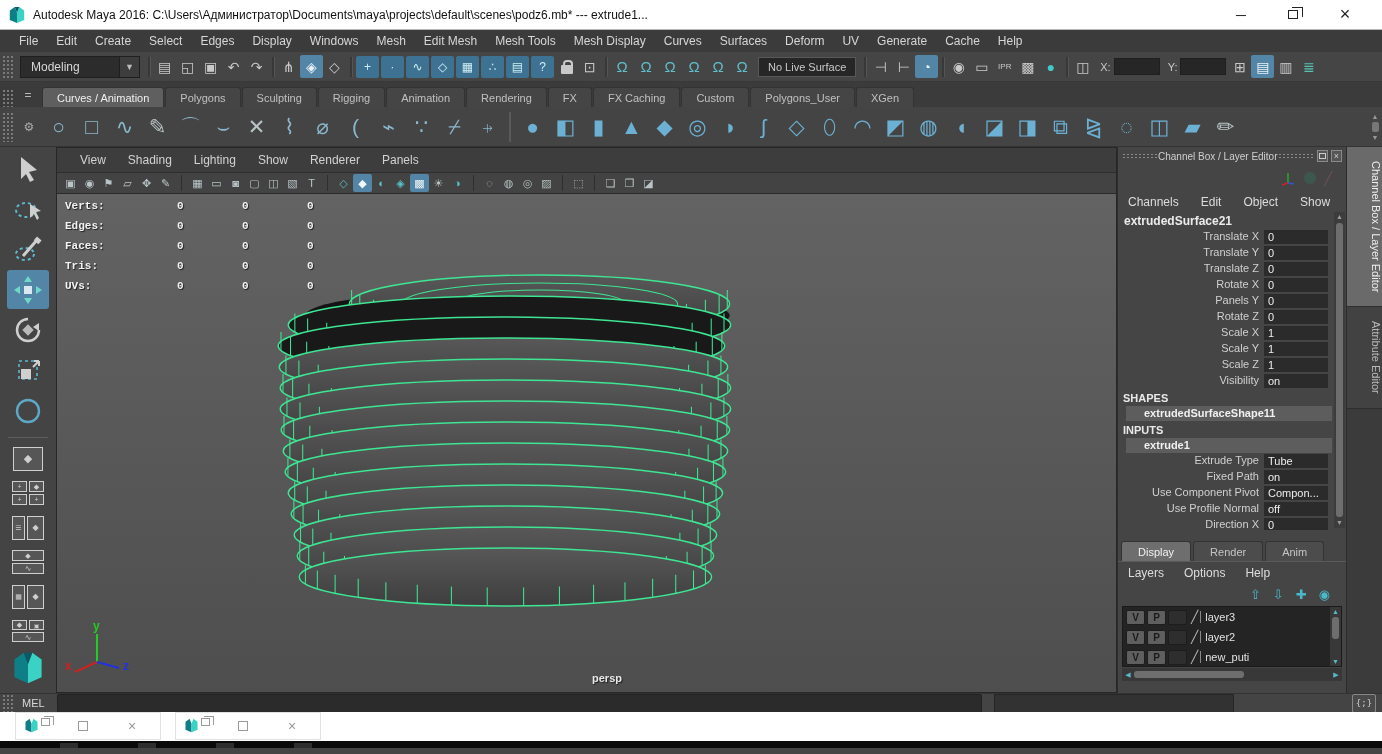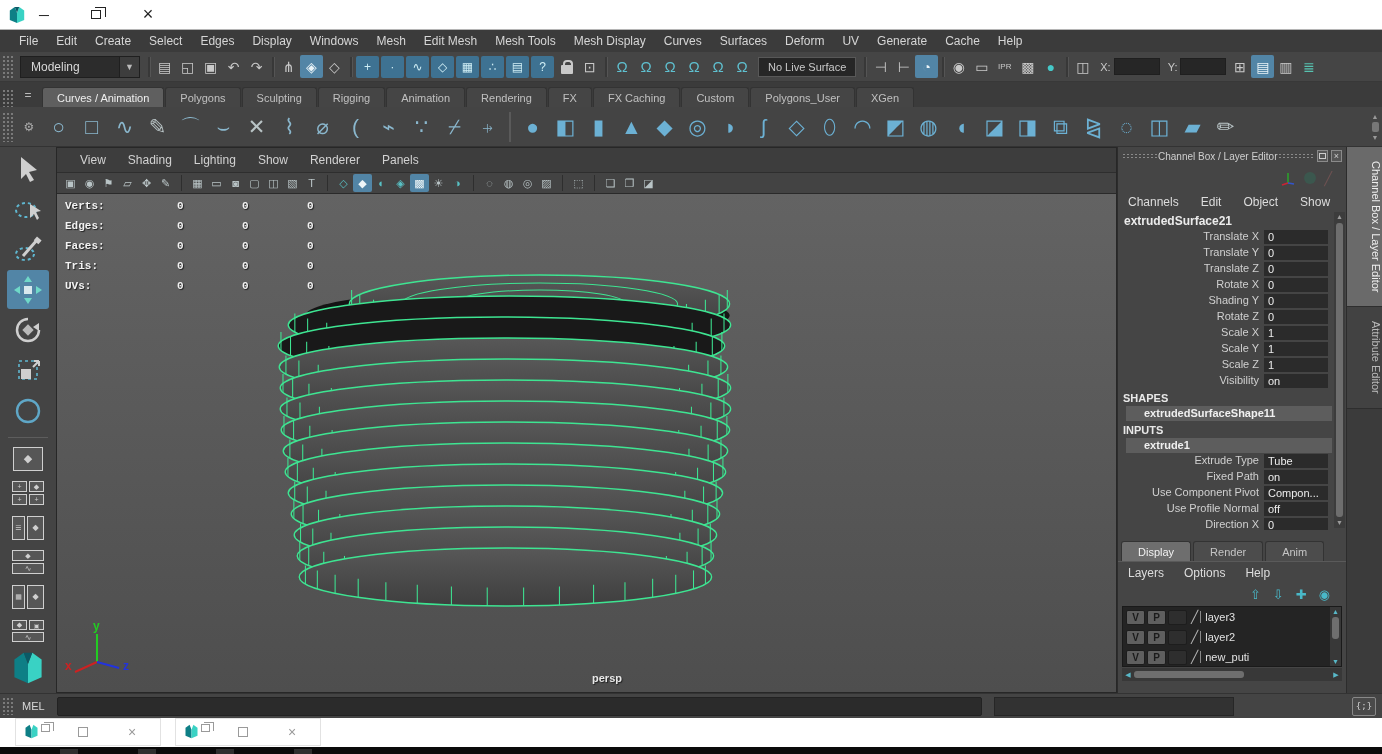--- a/index.html
+++ b/index.html
@@ -172,21 +172,21 @@
   .le-hscroll .thumb { width:110px; height:7px; background:#6e6e6e; border-radius:3px; }
 
   
   .sidestrip { width:36px; background:#3b3b3b; display:flex; flex-direction:column;
     border-left:1px solid #2c2c2c; }
   .side-tab { writing-mode:vertical-rl; font-size:11px; padding:14px 0; text-align:center;
     color:#b9b9b9; background:#424242; border-bottom:1px solid #2e2e2e; }
   .side-tab.active { background:#6a6a6a; color:#eeeeee; }
 
   
-  .melbar { height:25px; background:#444; display:flex; align-items:center; border-top:1px solid #333; }
+  .melbar { height:19px; background:#444; display:flex; align-items:center; border-top:1px solid #333; }
   .mel-label { color:#d8d8d8; font-size:11px; margin:0 12px 0 6px; }
   .mel-field { width:925px; height:19px; background:#2b2b2b; border:1px solid #222; border-radius:2px; }
   .mel-result { width:240px; height:19px; background:#323232; border:1px solid #262626; margin-left:12px; }
   .mel-script { margin-left:auto; margin-right:6px; width:24px; height:19px; border:1px solid #888;
     border-radius:2px; color:#cfcfcf; font-family:"DejaVu Sans Mono", monospace; font-size:9px;
     display:flex; align-items:center; justify-content:center; background:#4a4a4a; }
 
   
   .bottomstrip { position:relative; height:36px; background:#fff; }
   .winfrag { position:absolute; top:0; height:28px; width:146px; background:#fff;
@@ -206,20 +206,21 @@
 <body>
 
 <div class="window">
 
   <div class="titlebar">
     <svg class="appicon" viewBox="0 0 40 40">
       <path fill="#0e7f86" d="M4 10 L15 2 L20 15 L20 38 L4 31 Z"></path>
       <path fill="#39d2c4" d="M36 10 L25 2 L20 15 L20 38 L36 31 Z"></path>
       <path fill="#0a5a66" d="M15 2 L20 15 L25 2 Z"></path>
     </svg>
+    <div class="titletext">Autodesk Maya 2016: C:\Users\Администратор\Documents\maya\projects\default\scenes\podz6.mb*  ---  extrude1...</div>
     <div class="wincontrols">
       <div class="wc">─</div>
       <div class="wc">
           <span class="restore-glyph"></span>
         </div>
       <div class="wc" style="font-size:18px;">×</div>
     </div>
   </div>
 
   <div class="menubar" id="menubar">
@@ -843,21 +844,21 @@
             </div>
             <div class="cb-row">
               <span class="cb-label">Translate Z</span>
               <span class="cb-field">0</span>
             </div>
             <div class="cb-row">
               <span class="cb-label">Rotate X</span>
               <span class="cb-field">0</span>
             </div>
             <div class="cb-row">
-              <span class="cb-label">Shading Y</span>
+              <span class="cb-label">Panels Y</span>
               <span class="cb-field">0</span>
             </div>
             <div class="cb-row">
               <span class="cb-label">Rotate Z</span>
               <span class="cb-field">0</span>
             </div>
             <div class="cb-row">
               <span class="cb-label">Scale X</span>
               <span class="cb-field">1</span>
             </div>

